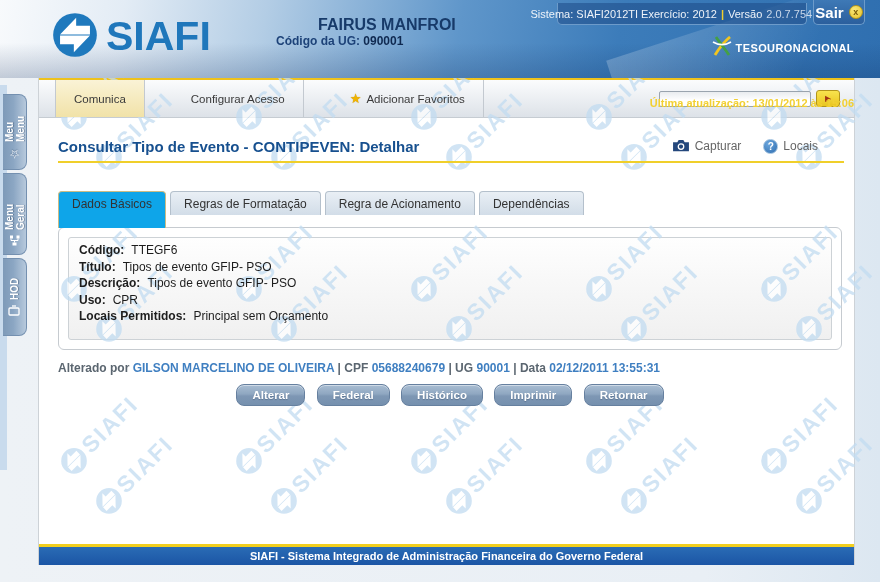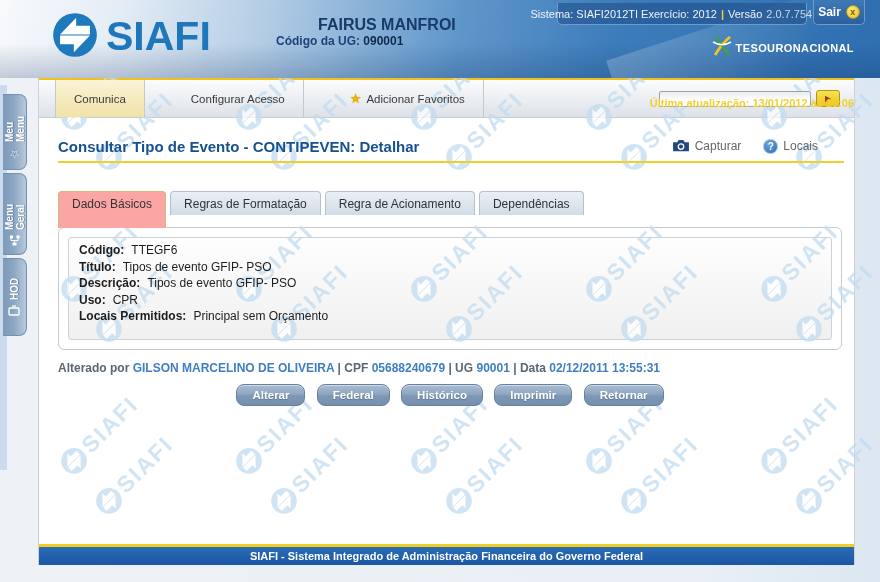--- a/index.html
+++ b/index.html
@@ -40,21 +40,21 @@
   }
   .sysinfo .pipe { color:#f2cf2c; font-weight:bold; }
   .sysinfo .ver-val { color:#c9d8ea; }
 
   .sair-btn {
     position:absolute; left:813px; top:0; width:52px; height:25px;
     background:linear-gradient(#3e79b6, #2b5f9d); border:1px solid #6d9bca; border-top:none;
     border-radius:0 0 5px 5px; display:flex; align-items:center; justify-content:center;
     gap:5px; cursor:pointer;
   }
-  .sair-label { color:#fff; font-weight:bold; font-size:12px; }
+  .sair-label { color:#fff; font-weight:bold; font-size:15px; }
   .sair-x {
     width:14px; height:14px; border-radius:50%;
     background:radial-gradient(circle at 35% 30%, #f8e878, #e7c32c);
     border:1px solid #b3951c; color:#7a5c08; font-size:9px; font-weight:bold;
     display:flex; align-items:center; justify-content:center; line-height:1;
   }
   .treasury { position:absolute; right:26px; top:36px; display:flex; align-items:center; gap:4px; }
   .treasury-text { color:#fff; font-weight:bold; font-size:11px; letter-spacing:.4px; text-transform:uppercase; }
   .last-update { position:absolute; right:26px; top:62px; color:#f2d032; font-size:11px; font-weight:bold;margin-top:35px; }
 
@@ -128,21 +128,21 @@
   .title-underline { position:relative; z-index:2; height:2px; background:#f0cf2a; margin-top:6px; width:786px; }
 
   
   .tab-row { position:relative; z-index:2; display:flex; margin-top:28px; margin-left:0; }
   .tab {
     padding:5px 13px 4px; font-size:12px; color:#333; cursor:pointer;
     border:1px solid #b4c0cc; border-bottom:none; border-radius:4px 4px 0 0;
     background:linear-gradient(#e9eff5, #d2dde8); margin-right:4px; margin-bottom:12px;
   }
   .tab.active {
-    background:#fca5a5; border-color:#cbbc85; position:relative; z-index:3;
+    background:#0ea5e9; border-color:#cbbc85; position:relative; z-index:3;
     margin-bottom:-1px; padding-bottom:5px;
   }
   .panel {
     border:1px solid #c6cbd0; border-radius:6px; padding:9px; height:123px; position:relative;
   }
   .inner-panel {
     border:1px solid #cdd2d6; border-radius:3px; height:103px;
     background:linear-gradient(#fefefe, #f0f0f0); padding:4px 10px;
   }
   .field-line { position:relative; z-index:2; line-height:16.5px; font-size:12px; color:#1d1d1d; }

